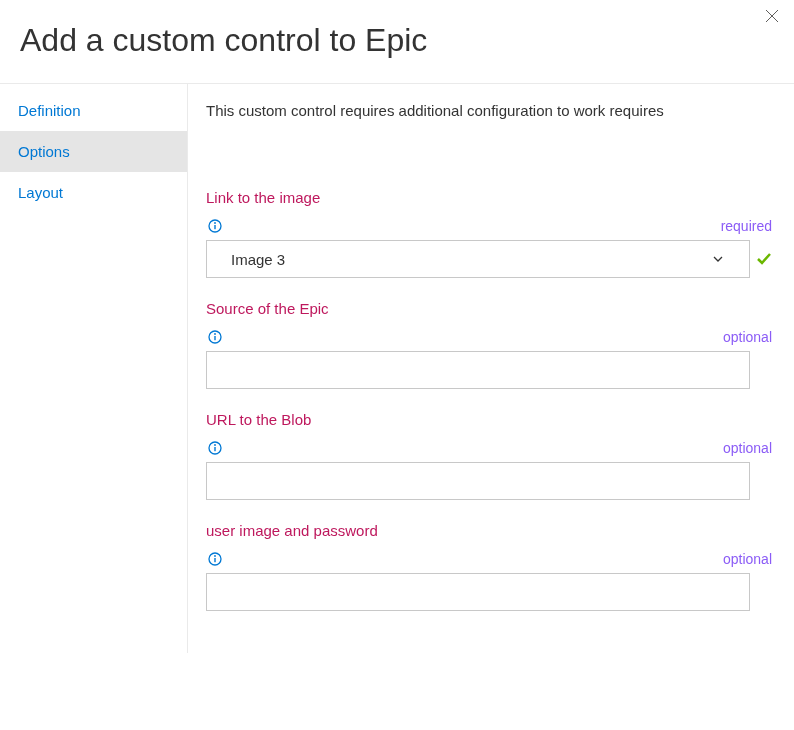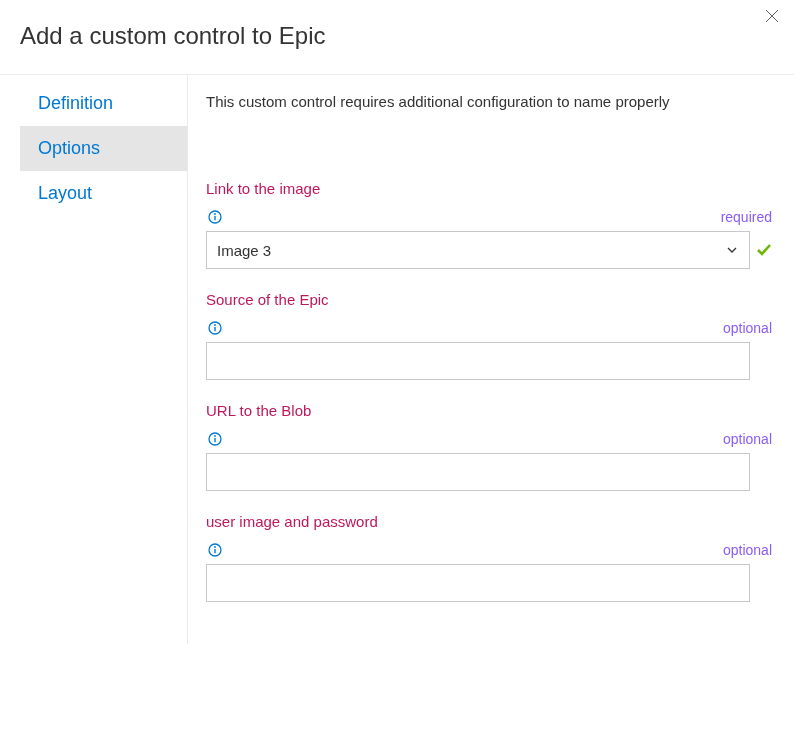--- a/index.html
+++ b/index.html
@@ -24,40 +24,39 @@
       cursor: pointer;
       display: flex;
       align-items: center;
       justify-content: center;
     }
     .header {
       padding: 22px 20px 24px 20px;
       border-bottom: 1px solid #eaeaea;
     }
     .title {
-      font-size: 24px;
+      font-size: 32px;
       font-weight: 300;
       color: #333;
     }
     .body {
       display: flex;
     }
     .sidebar {
       width: 188px;
       flex-shrink: 0;
       border-right: 1px solid #eaeaea;
       padding-top: 6px;
       padding-bottom: 20px;
     }
     .tab {
       padding: 12px 18px;
-      font-size: 18px;
+      font-size: 15px;
       color: #0078d4;
       cursor: pointer;
-      margin-left: 20px;
     }
     .tab.active {
       background: #e5e5e5;
     }
     .content {
       flex: 1;
       padding: 18px 20px 20px 18px;
     }
     .intro {
       font-size: 15px;
@@ -92,21 +91,21 @@
       display: flex;
       align-items: center;
       gap: 4px;
     }
     .select-wrap, .text-wrap {
       flex: 1;
       border: 1px solid #c8c8c8;
       height: 38px;
       display: flex;
       align-items: center;
-      padding: 0 10px;
+      padding: 0 24px;
       position: relative;
       background: #fff;
     }
     .select-value {
       flex: 1;
       font-size: 15px;
       color: #333;
     }
     .chevron {
       display: inline-flex;
@@ -154,21 +153,21 @@
     </div>
     <div class="tab active">
       <span>Options</span>
     </div>
     <div class="tab">
       <span>Layout</span>
     </div>
   </div>
 
   <div class="content">
-    <div class="intro">This custom control requires additional configuration to name properly</div>
+    <div class="intro">This custom control requires additional configuration to work requires</div>
 
     <div class="field">
       <div class="field-label">Link to the image</div>
       <div class="meta-row">
         <span class="info-icon">
           <svg width="14" height="14" viewBox="0 0 14 14">
             <circle cx="7" cy="7" r="6" fill="none" stroke="#0078d4" stroke-width="1.3"></circle>
             <circle cx="7" cy="4" r="0.9" fill="#0078d4"></circle>
             <rect x="6.3" y="6" width="1.4" height="4.2" fill="#0078d4"></rect>
           </svg>

